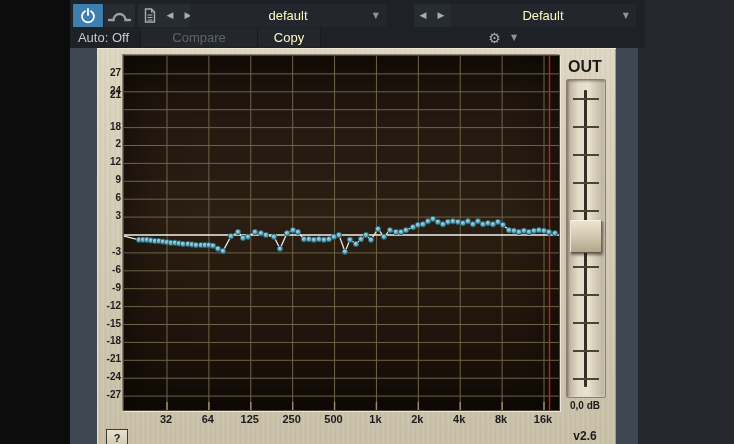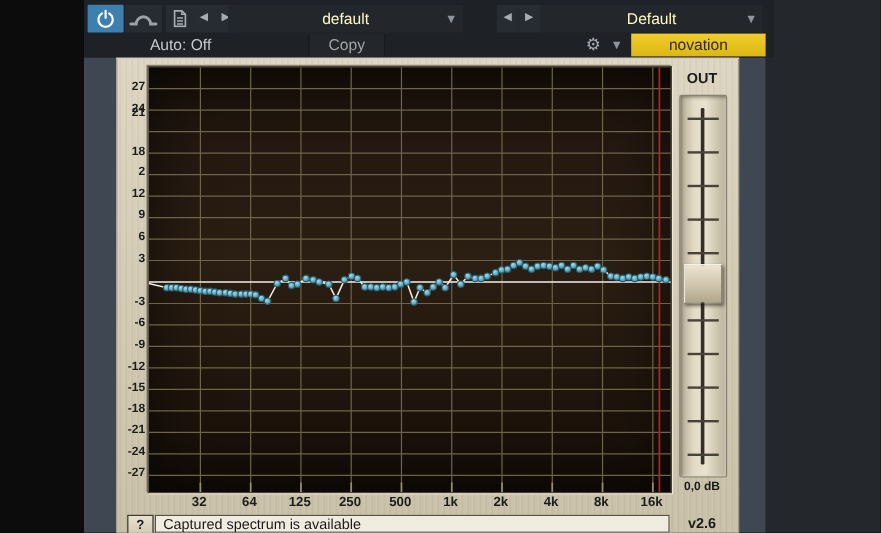--- a/index.html
+++ b/index.html
@@ -12,21 +12,21 @@
   #host-right{left:638px;top:0;width:96px;height:444px;background:#24272b;}
 
   
   #toolbar{left:70px;top:0;width:575px;height:48px;background:#1e2227;}
   .tb-btn{position:absolute;display:flex;align-items:center;justify-content:center;
           background:#272c33;border-radius:1px;cursor:default;}
   .tb-flat{position:absolute;display:flex;align-items:center;justify-content:center;
            background:#23272c;border-right:1px solid #171a1e;border-left:1px solid #171a1e;}
   .tb-text{font-size:13px;color:#fef9c3;}
   .dim{color:#5d656d;}
-  .bright{color:#a3a3a3;}
+  .bright{color:#fef9c3;}
   .tri{color:#a6acb2;font-family:"DejaVu Sans",sans-serif;font-size:9px;line-height:1;}
   .dd-caret{position:absolute;right:7px;top:8px;color:#8f959b;font-family:"DejaVu Sans",sans-serif;font-size:8px;line-height:1;}
   #power-btn{left:3px;top:4px;width:30px;height:23px;background:#3d80b0;}
   #hump-btn{left:34px;top:4px;width:31px;height:23px;}
   #doc-btn{left:68px;top:4px;width:23px;height:23px;}
   #prev1{left:91px;top:4px;width:18px;height:23px;}
   #next1{left:109px;top:4px;width:18px;height:23px;}
   #dd1{left:120px;top:4px;width:196px;height:23px;background:#23272c;}
   #prev2{left:344px;top:4px;width:18px;height:23px;}
   #next2{left:362px;top:4px;width:18px;height:23px;}
@@ -58,21 +58,21 @@
          border:1px solid #4a443a;
          box-shadow:inset 0 0 46px 8px rgba(0,0,0,.5), 1px 1px 0 #efe8d8, -1px -1px 0 #8a8171;}
   #graph svg{display:block;}
 
   .db-label{position:absolute;left:0px;width:23px;text-align:right;
             font-size:10px;font-weight:bold;color:#1c1c1c;line-height:12px;}
   .freq-label{position:absolute;top:364px;width:34px;text-align:center;
               font-size:11px;font-weight:bold;color:#1c1c1c;line-height:12px;}
 
   
-  #out-label{left:467px;top:9px;width:40px;text-align:center;font-size:12px;font-weight:bold;color:#1b1b1b;}
+  #out-label{left:467px;top:9px;width:40px;text-align:center;font-size:16px;font-weight:bold;color:#1b1b1b;}
   #fader{left:468px;top:30px;width:38px;height:317px;
          background:linear-gradient(90deg,#b6ad96,#e3dbc7 30%,#e9e2cf 55%,#bab19a);
          border:1px solid #8a8171;border-radius:2px;
          box-shadow:inset 1px 1px 3px rgba(60,52,38,.55), inset -1px -1px 2px rgba(255,255,255,.5);}
   #fader-rod{position:absolute;left:17px;top:10px;width:3px;height:297px;background:#332f27;border-radius:1px;}
   .fader-tick{position:absolute;left:6px;width:26px;height:2px;background:#4a4438;}
   #fader-handle{position:absolute;left:3px;top:140px;width:30px;height:31px;
          background:linear-gradient(180deg,#ece4d1,#cfc5ac 55%,#b0a68c);
          border-top:1px solid #f7f2e6;border-left:1px solid #eee8d9;
          border-right:1px solid #6f6754;border-bottom:1px solid #5f5745;
@@ -130,34 +130,34 @@
         <span class="tri">◀</span>
       </div>
     <div class="tb-btn" id="next2">
         <span class="tri">▶</span>
       </div>
     <div class="tb-btn" id="dd2">
       <span class="tb-text">Default</span>
       <span class="dd-caret">▼</span>
     </div>
 
-    <div class="tb-flat" id="auto-label" style="border:none;background:transparent;margin-left:47px;">
+    <div class="tb-flat" id="auto-label" style="border:none;background:transparent;">
       <span>Auto: Off</span>
+    </div>
+    <div class="tb-flat" id="compare-btn">
+      <span class="tb-text dim">Compare</span>
     </div>
     <div class="tb-flat" id="copy-btn">
       <span class="tb-text bright">Copy</span>
     </div>
     <div class="tb-flat" id="gear-btn">
       <span>⚙</span>
     </div>
     <div class="tb-flat" id="dd-small">
       <span class="dd-caret" style="position:static;">▼</span>
-    </div>
-    <div class="abs" id="badge">
-      <span>novation</span>
     </div>
   </div>
 
   <div class="abs" id="frame"></div>
   <div class="abs" id="panel">
 
     <div id="db-labels">
         <div class="db-label" style="top: 17.8991px;">27</div>
         <div class="db-label" style="top: 35.7992px;">24</div>
         <div class="db-label" style="top: 40px;">21</div>
@@ -351,17 +351,14 @@
           <div class="fader-tick" style="top: 298px;"></div>
         </div>
       <div id="fader-handle"></div>
     </div>
     <div class="abs" id="out-value">0,0 dB</div>
     <div class="abs" id="version">v2.6</div>
 
     <div class="abs" id="help-btn">
       <span>?</span>
     </div>
-    <div class="abs" id="status-field">
-      <span>Captured spectrum is available</span>
-    </div>
   </div>
 </div>
 
 </body></html>

